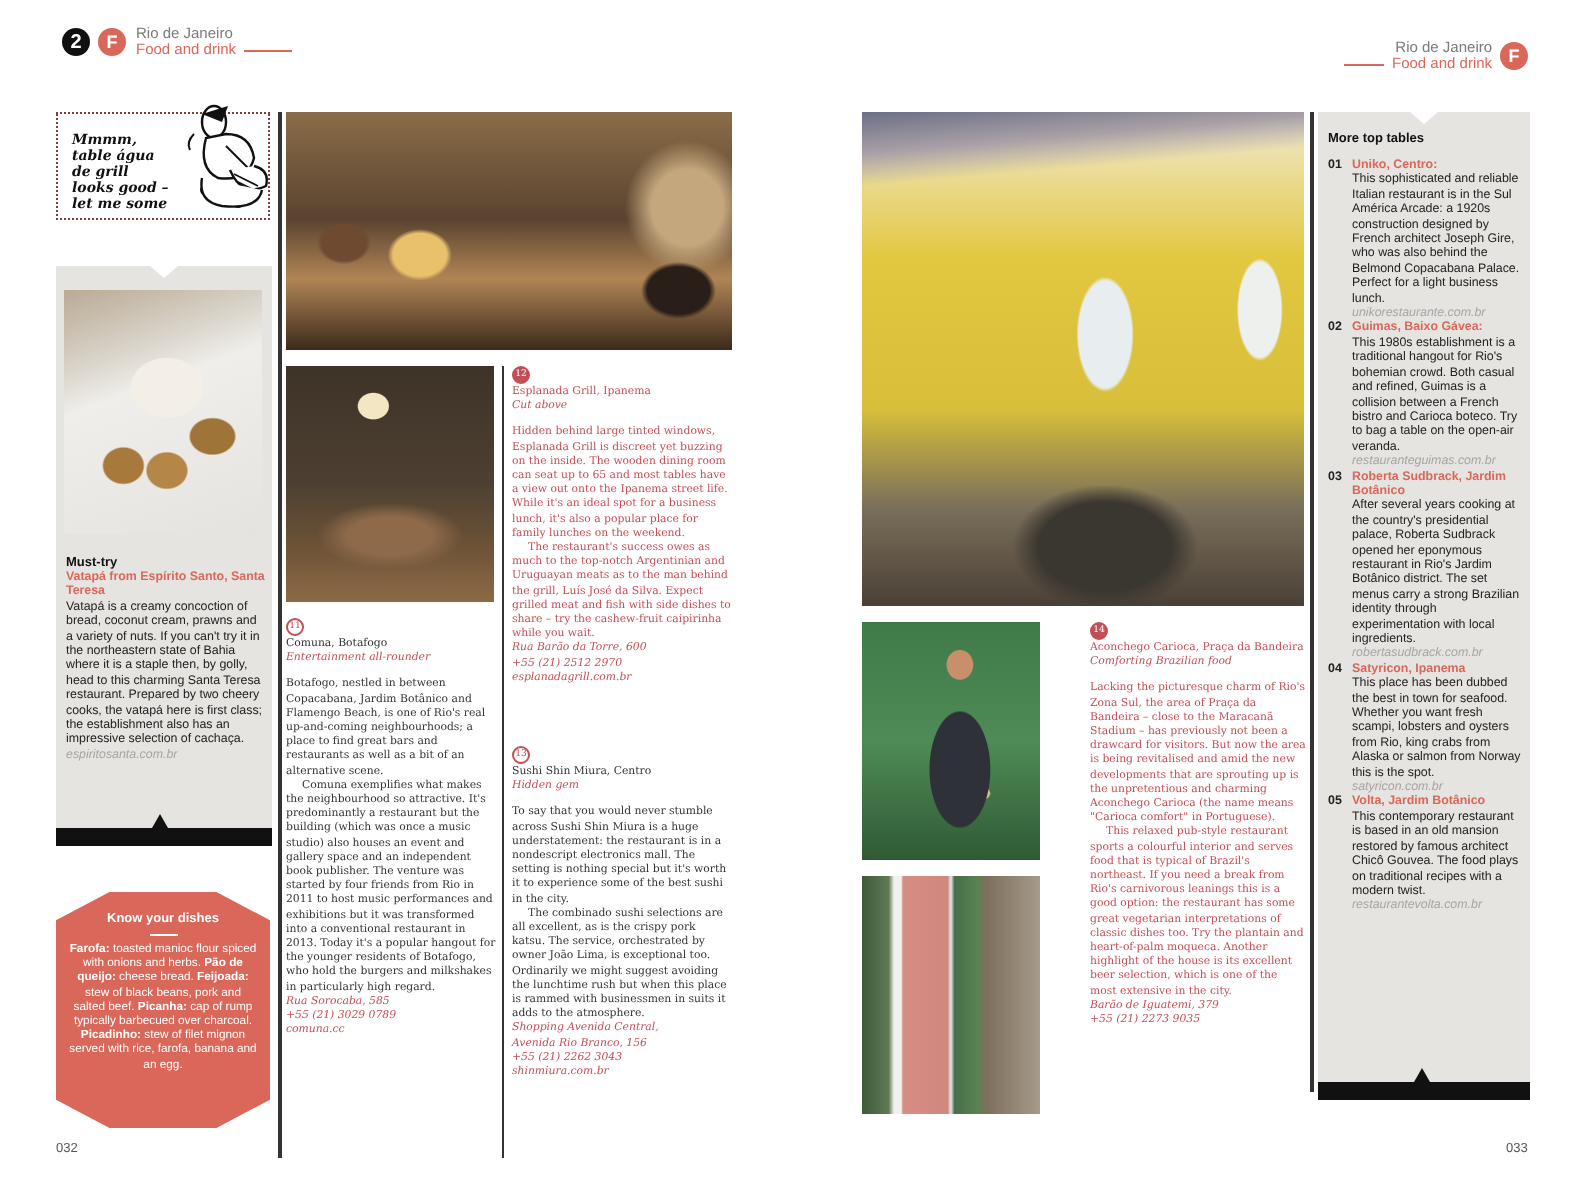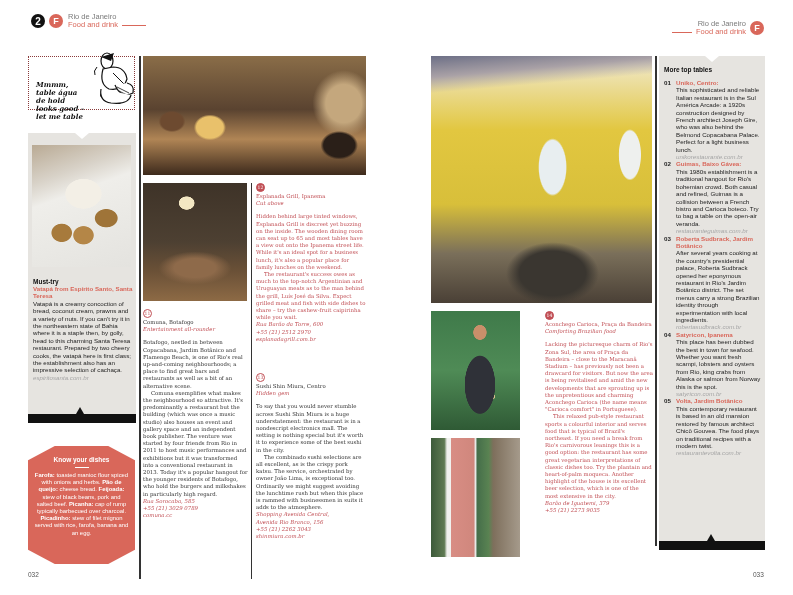--- a/index.html
+++ b/index.html
@@ -13,21 +13,21 @@
     font: bold 10px "Liberation Sans", sans-serif; display: flex; align-items: center; justify-content: center; }
   .f-circle { width: 14px; height: 14px; border-radius: 50%; background: #d9675a; color: #fff;
     font: bold 9px "Liberation Sans", sans-serif; display: flex; align-items: center; justify-content: center; }
   .hdr-text { font-size: 7.5px; line-height: 8px; font-weight: normal; }
   .hdr-city { color: #7a7a7a; }
   .hdr-section { color: #d9675a; }
   .hdr-rule { height: 1px; background: #d9675a; }
 
   
   .cartoon { border: 1.5px dotted #8a3a3a; }
-  .cartoon-text { font: bold italic 7px "DejaVu Serif", serif; line-height: 8px; color: #111; margin-top: 15px; }
+  .cartoon-text { font: bold italic 7px "DejaVu Serif", serif; line-height: 8px; color: #111; }
 
   
   .grey-box { background: #e6e4e0; }
   .notch-top { width: 0; height: 0; border-left: 7px solid transparent; border-right: 7px solid transparent; border-top: 6px solid #fff; }
   .black-bar { background: #111; }
   .notch-up { width: 0; height: 0; border-left: 4px solid transparent; border-right: 4px solid transparent; border-bottom: 7px solid #111; }
 
   .sans-sm { font-size: 6.2px; line-height: 7.4px; color: #222; }
   .sans-h { font-weight: bold; font-size: 6.5px; color: #111; }
   .sans-red { color: #d9675a; font-weight: bold; }
@@ -95,23 +95,23 @@
       <span class="hdr-section">Food and drink</span>
       <span class="hdr-rule" style="width:24px;"></span>
     </div>
   </div>
 </div>
 
 <div class="abs cartoon" style="left:28px;top:56px;width:107px;height:54px;">
   <div class="cartoon-text" style="position:absolute;left:7px;top:9px;">
     <div>Mmmm,</div>
     <div>table água</div>
-    <div>de hold</div>
+    <div>de grill</div>
     <div>looks good –</div>
-    <div>let me table</div>
+    <div>let me some</div>
   </div>
   <svg class="abs" style="left:60px;top:-8px;" width="50" height="60" viewBox="0 0 50 60">
     <ellipse cx="18" cy="12" rx="6" ry="8" fill="#fff" stroke="#111" stroke-width="1.2"></ellipse>
     <path d="M12 8 L25 4 L22 12 Z" fill="#111"></path>
     <path d="M14 20 Q10 35 20 40 Q35 42 38 30 Q36 18 24 18 Z" fill="#fff" stroke="#111" stroke-width="1.2"></path>
     <path d="M24 24 L36 36" stroke="#111" stroke-width="1"></path>
     <path d="M26 36 Q32 50 44 44 Q46 36 38 34" fill="#fff" stroke="#111" stroke-width="1.2"></path>
     <path d="M28 38 L40 44 M30 42 L38 46" stroke="#111" stroke-width="0.8"></path>
     <path d="M8 18 Q4 22 6 26" fill="none" stroke="#111" stroke-width="1"></path>
     <circle cx="14" cy="46" r="2.5" fill="none" stroke="#111"></circle>

